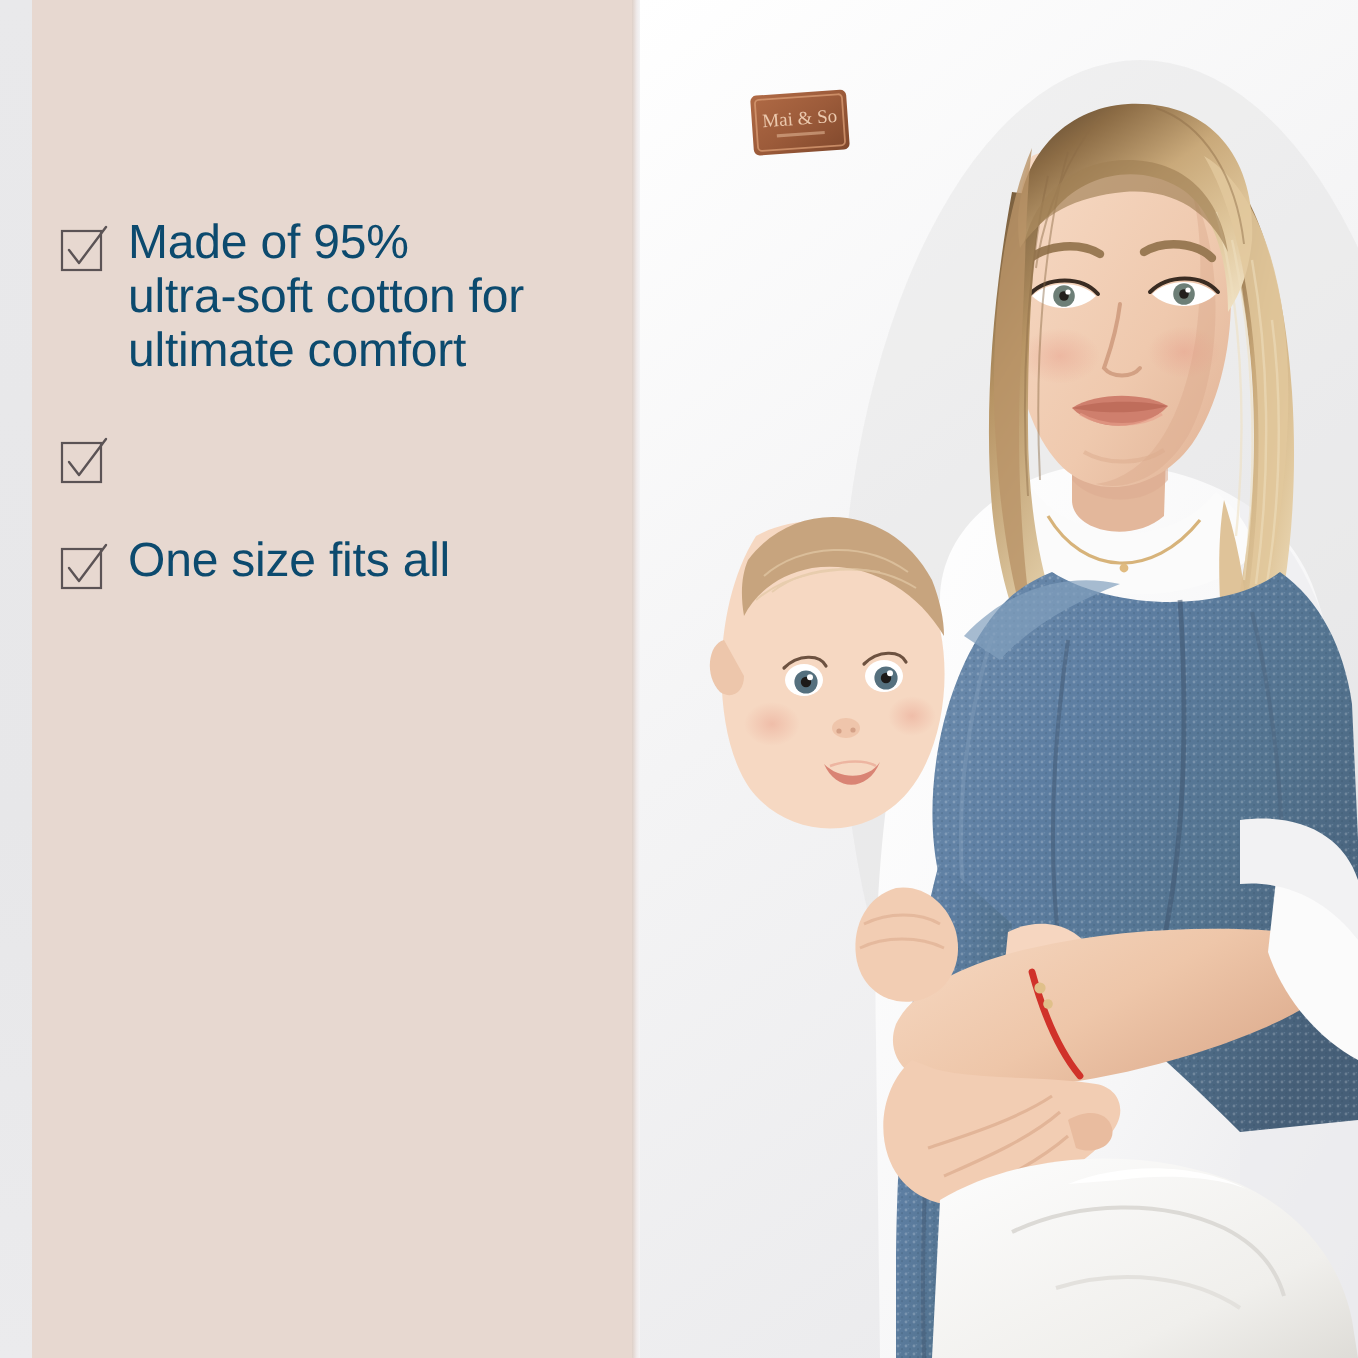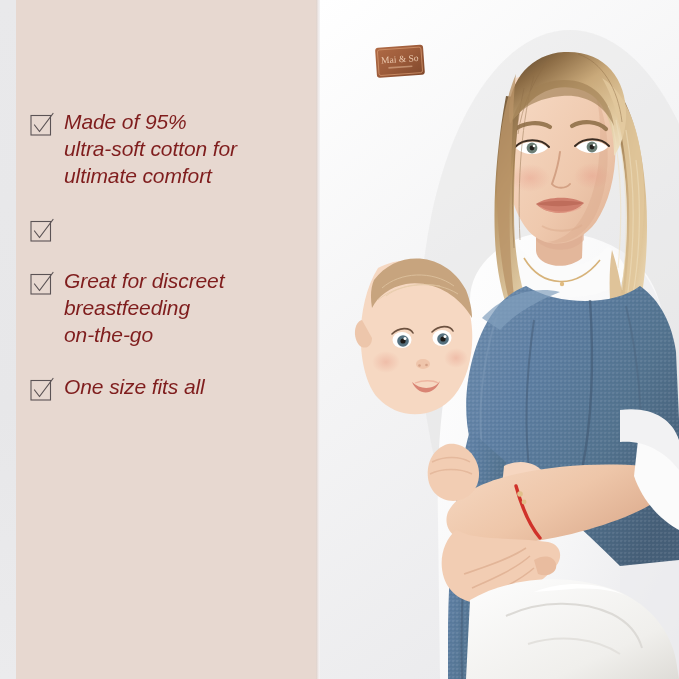--- a/index.html
+++ b/index.html
@@ -54,27 +54,26 @@
     position: relative;
     flex: 0 0 auto;
     width: 24px;
     height: 24px;
     margin-top: 4px;
     margin-right: 10px;
   }
   .checkbox svg { display: block; overflow: visible; }
 
   .feature-text {
-    font-size: 21px;
+    font-size: 24px;
     line-height: 27px;
-    color: #7f1d1d;
+    color: #0c4a6e;
     letter-spacing: -0.1px;
     font-weight: 400;
     white-space: pre-line;
-    font-style: italic;
   }
 
   
   .photo {
     position: absolute;
     left: 320px; top: 0;
     width: 359px; height: 679px;
     overflow: hidden;
     background:
       radial-gradient(120% 90% at 18% 12%, #ffffff 0%, #f6f6f7 45%, #eeeef0 100%);
@@ -108,31 +107,20 @@
     <div class="feature-item">
       <span class="checkbox">
         <svg viewBox="0 0 24 24" width="24" height="24" aria-hidden="true">
           <rect x="1" y="3.5" width="19.5" height="19.5" fill="none" stroke="#5b5355" stroke-width="1.1"></rect>
           <path d="M4.5 13 L9.5 19.5 L23 1.5" fill="none" stroke="#5b5355" stroke-width="1.2" stroke-linecap="round" stroke-linejoin="round"></path>
         </svg>
       </span>
     </div>
 
 
-    <div class="feature-item">
-      <span class="checkbox">
-        <svg viewBox="0 0 24 24" width="24" height="24" aria-hidden="true">
-          <rect x="1" y="3.5" width="19.5" height="19.5" fill="none" stroke="#5b5355" stroke-width="1.1"></rect>
-          <path d="M4.5 13 L9.5 19.5 L23 1.5" fill="none" stroke="#5b5355" stroke-width="1.2" stroke-linecap="round" stroke-linejoin="round"></path>
-        </svg>
-      </span>
-      <span class="feature-text">Great for discreet
-breastfeeding
-on-the-go</span>
-    </div>
 
     <div class="feature-item">
       <span class="checkbox">
         <svg viewBox="0 0 24 24" width="24" height="24" aria-hidden="true">
           <rect x="1" y="3.5" width="19.5" height="19.5" fill="none" stroke="#5b5355" stroke-width="1.1"></rect>
           <path d="M4.5 13 L9.5 19.5 L23 1.5" fill="none" stroke="#5b5355" stroke-width="1.2" stroke-linecap="round" stroke-linejoin="round"></path>
         </svg>
       </span>
       <span class="feature-text">One size fits all</span>
     </div>

